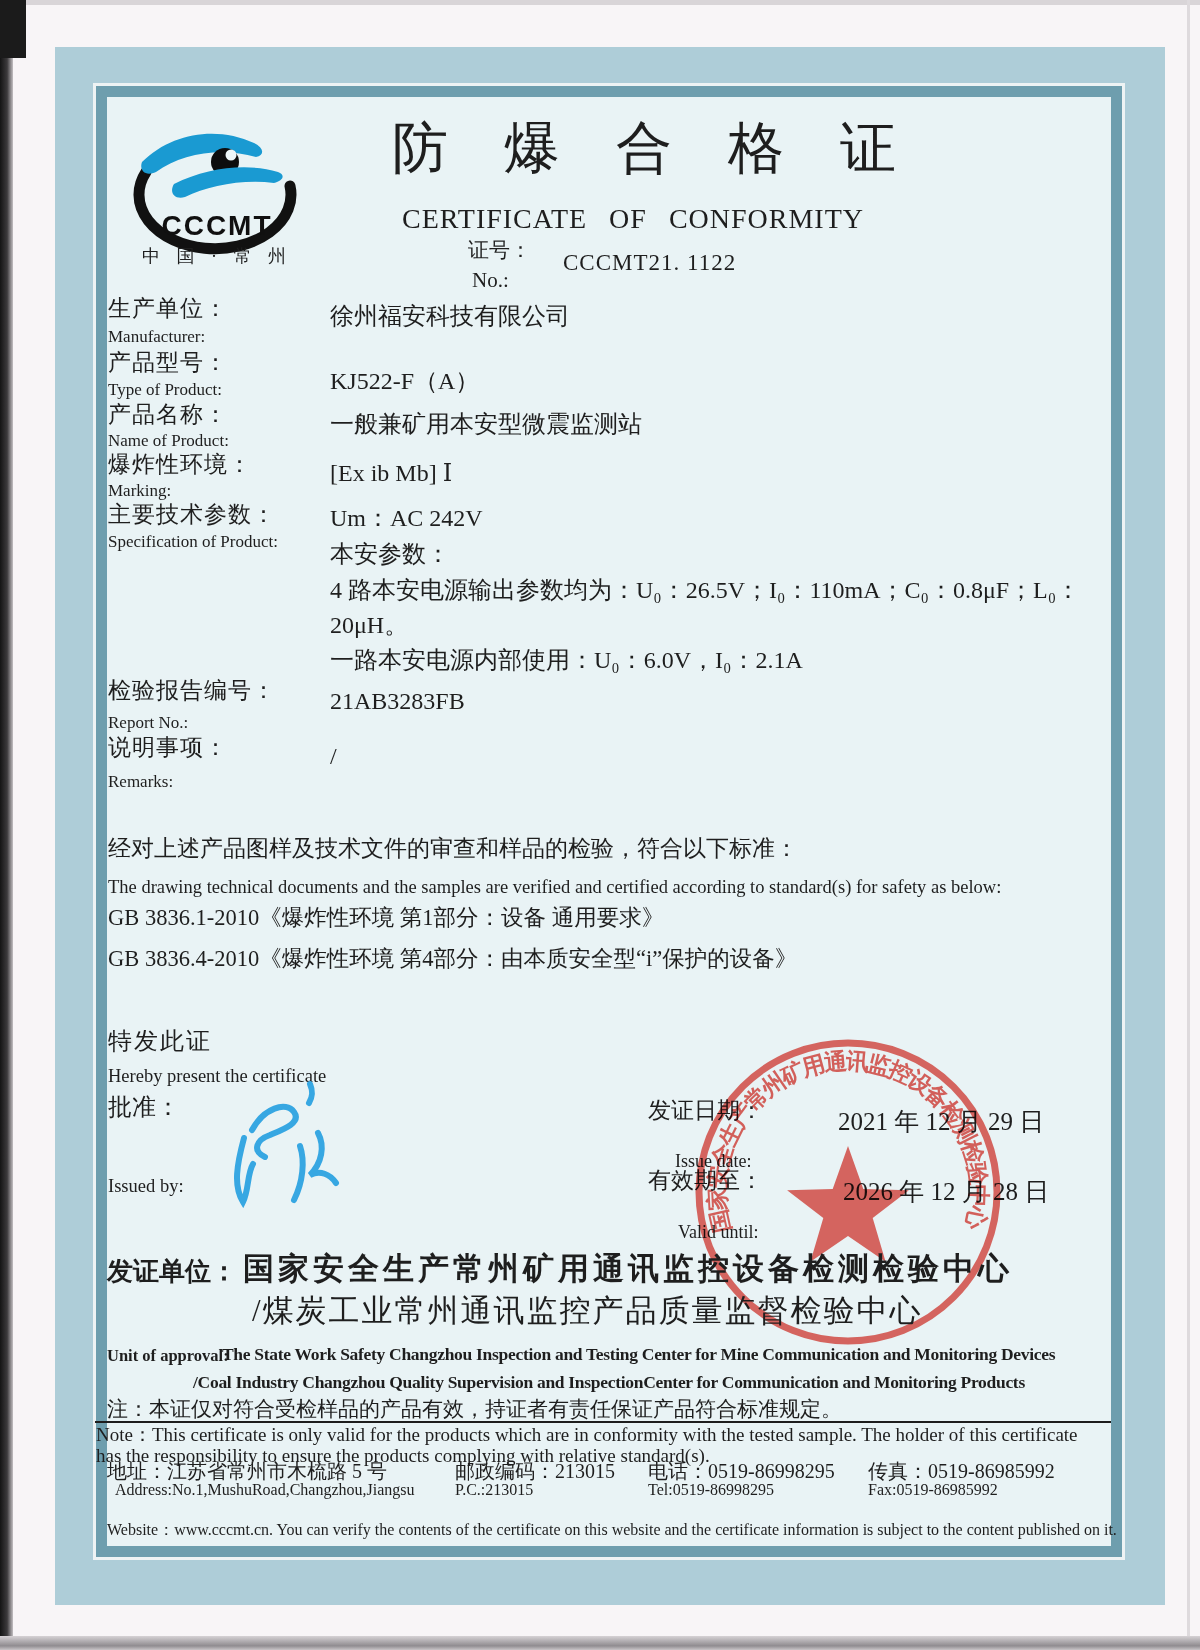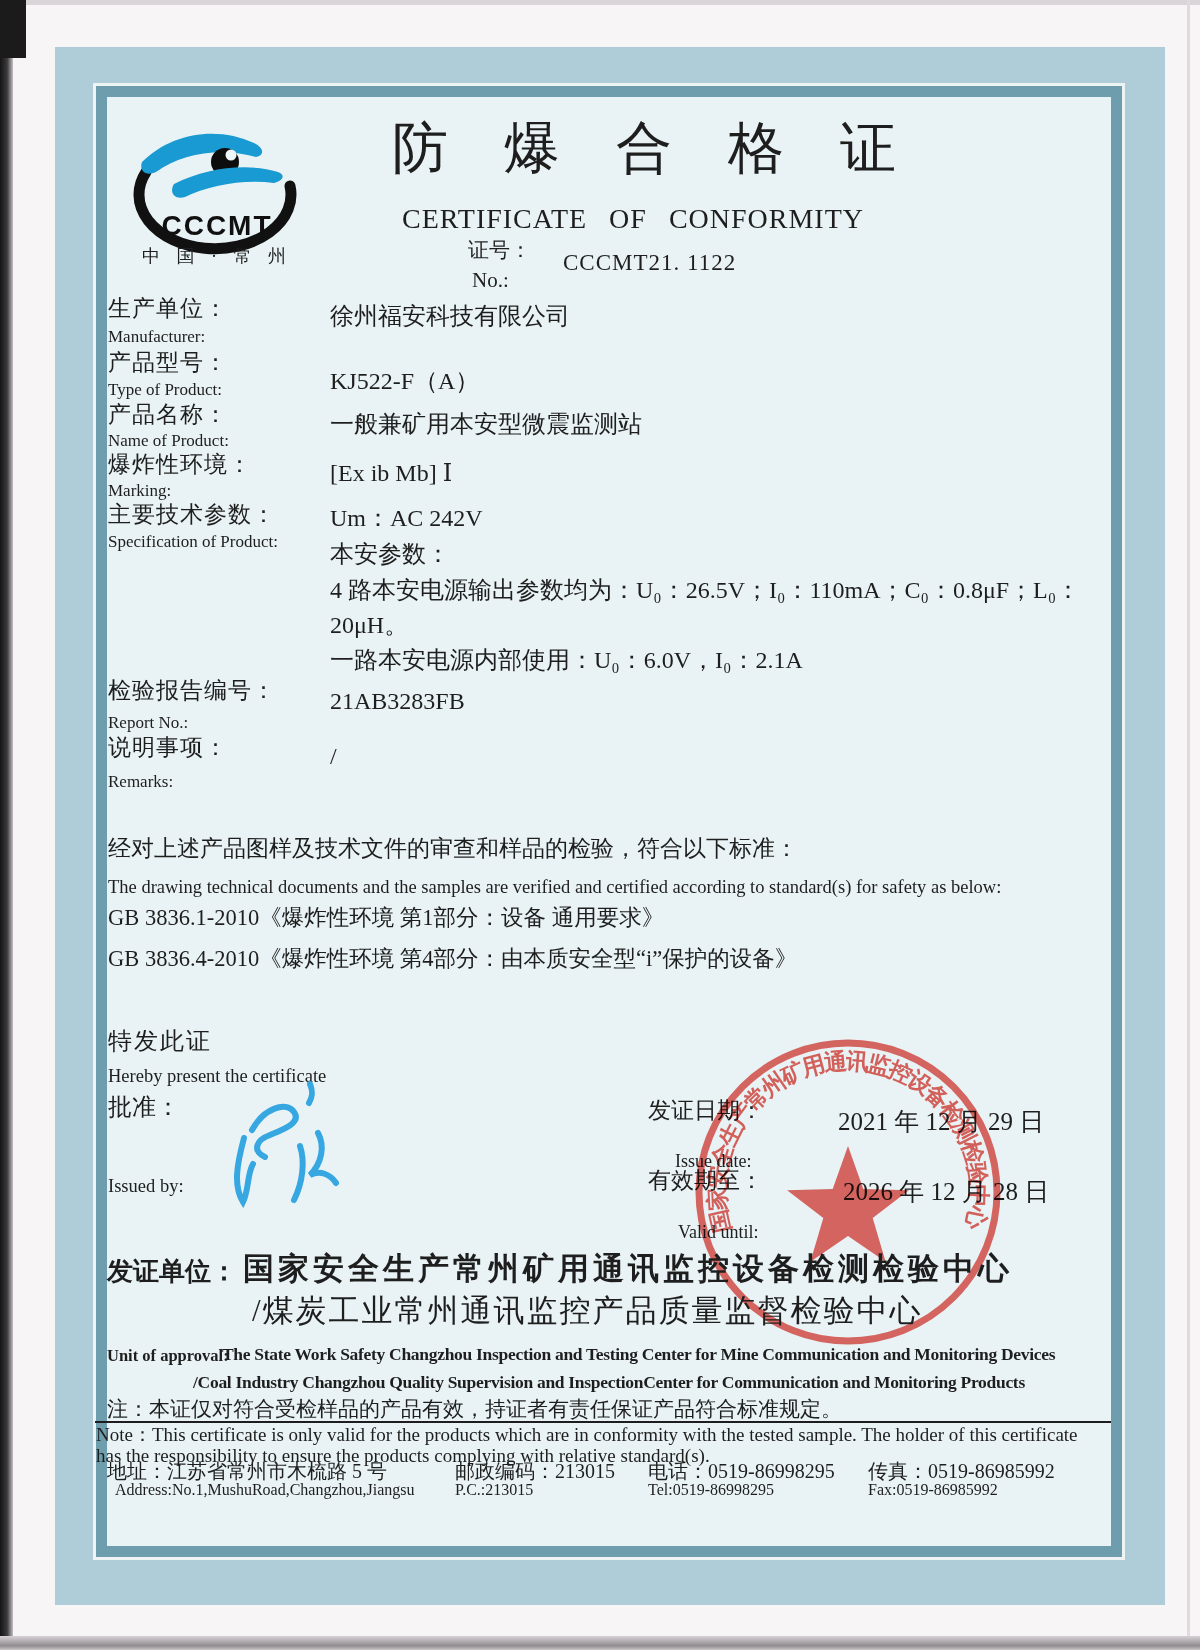--- a/index.html
+++ b/index.html
@@ -158,14 +158,15 @@
   <div class="t foot-cn" style="left:107px;top:1460px;">地址：江苏省常州市木梳路 5 号</div>
   <div class="t foot-cn" style="left:455px;top:1460px;">邮政编码：213015</div>
   <div class="t foot-cn" style="left:648px;top:1460px;">电话：0519-86998295</div>
   <div class="t foot-cn" style="left:868px;top:1460px;">传真：0519-86985992</div>
 
   <div class="t foot-en" style="left:107px;top:1481px;padding-left:8px;">Address:No.1,MushuRoad,Changzhou,Jiangsu</div>
   <div class="t foot-en" style="left:455px;top:1481px;">P.C.:213015</div>
   <div class="t foot-en" style="left:648px;top:1481px;">Tel:0519-86998295</div>
   <div class="t foot-en" style="left:868px;top:1481px;">Fax:0519-86985992</div>
 
+  <div class="t foot-en" style="left:107px;top:1521px;">Website：www.cccmt.cn. You can verify the contents of the certificate on this website and the certificate information is subject to the content published on it.</div>
 
 </div>
 
 </body></html>

